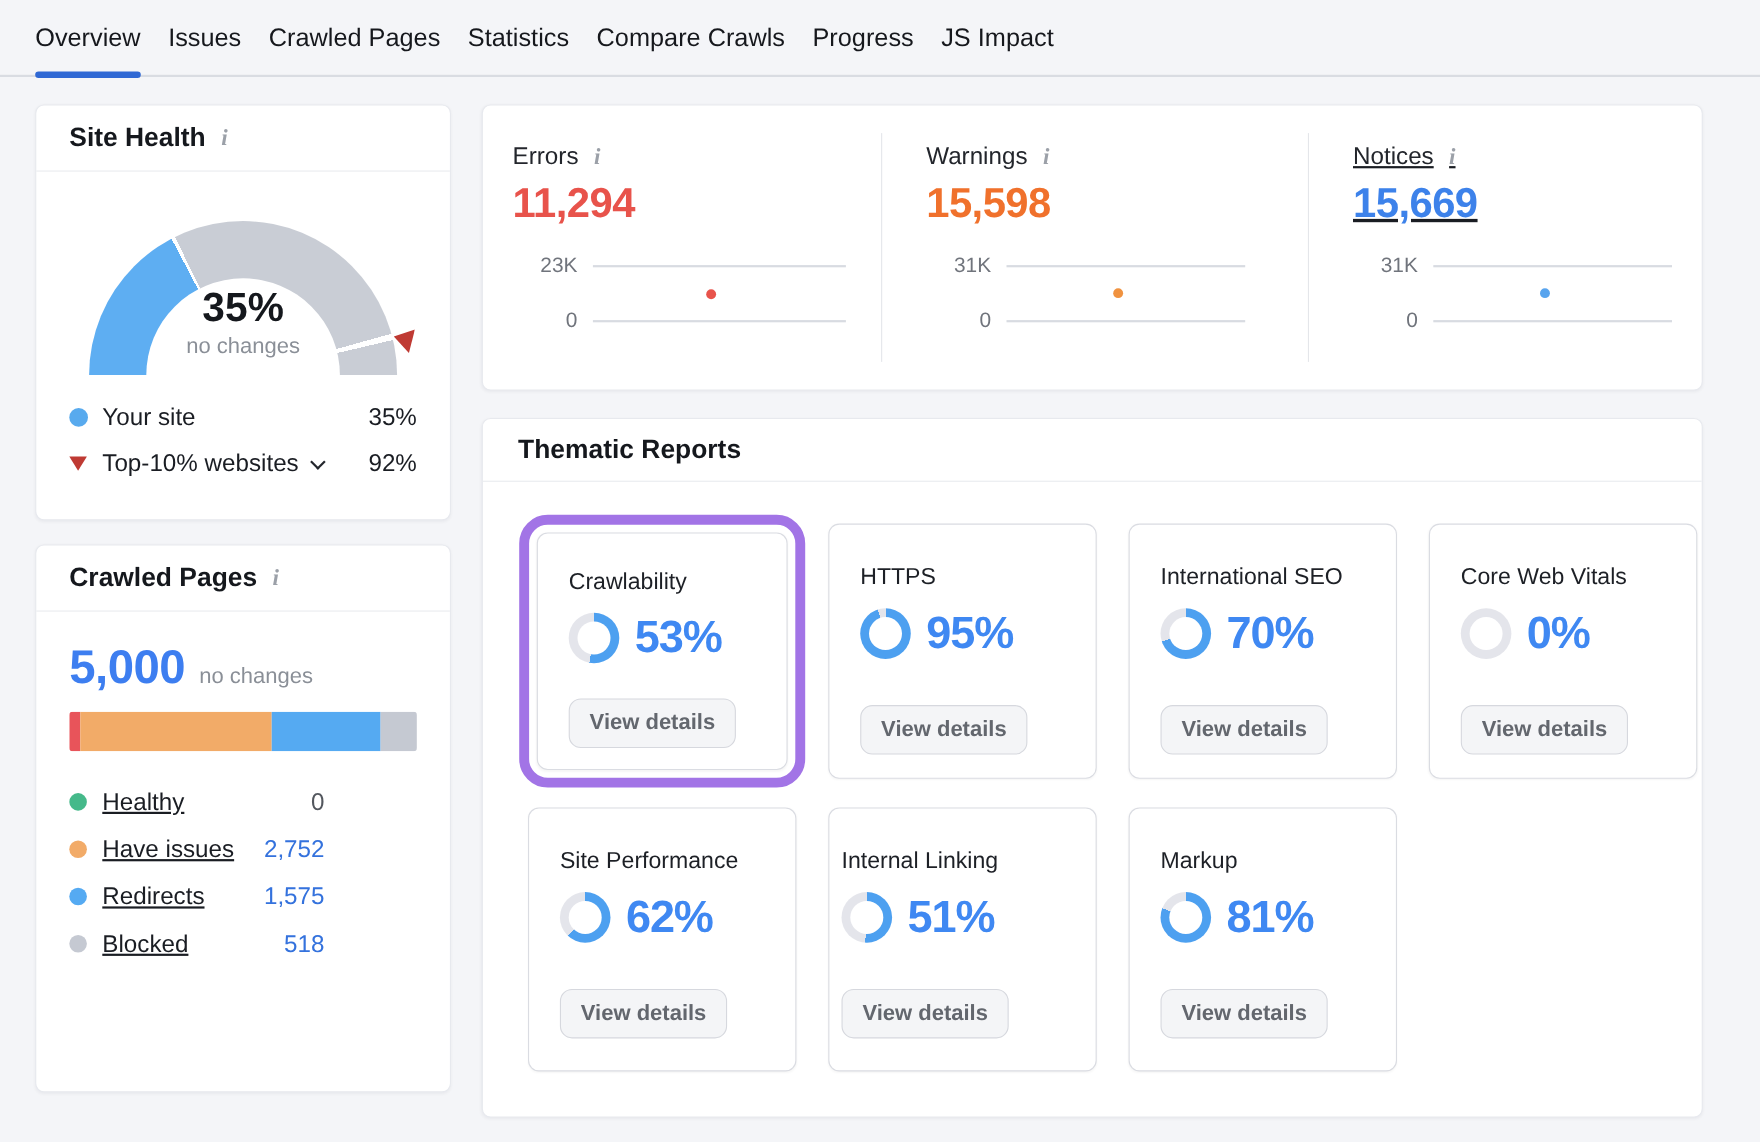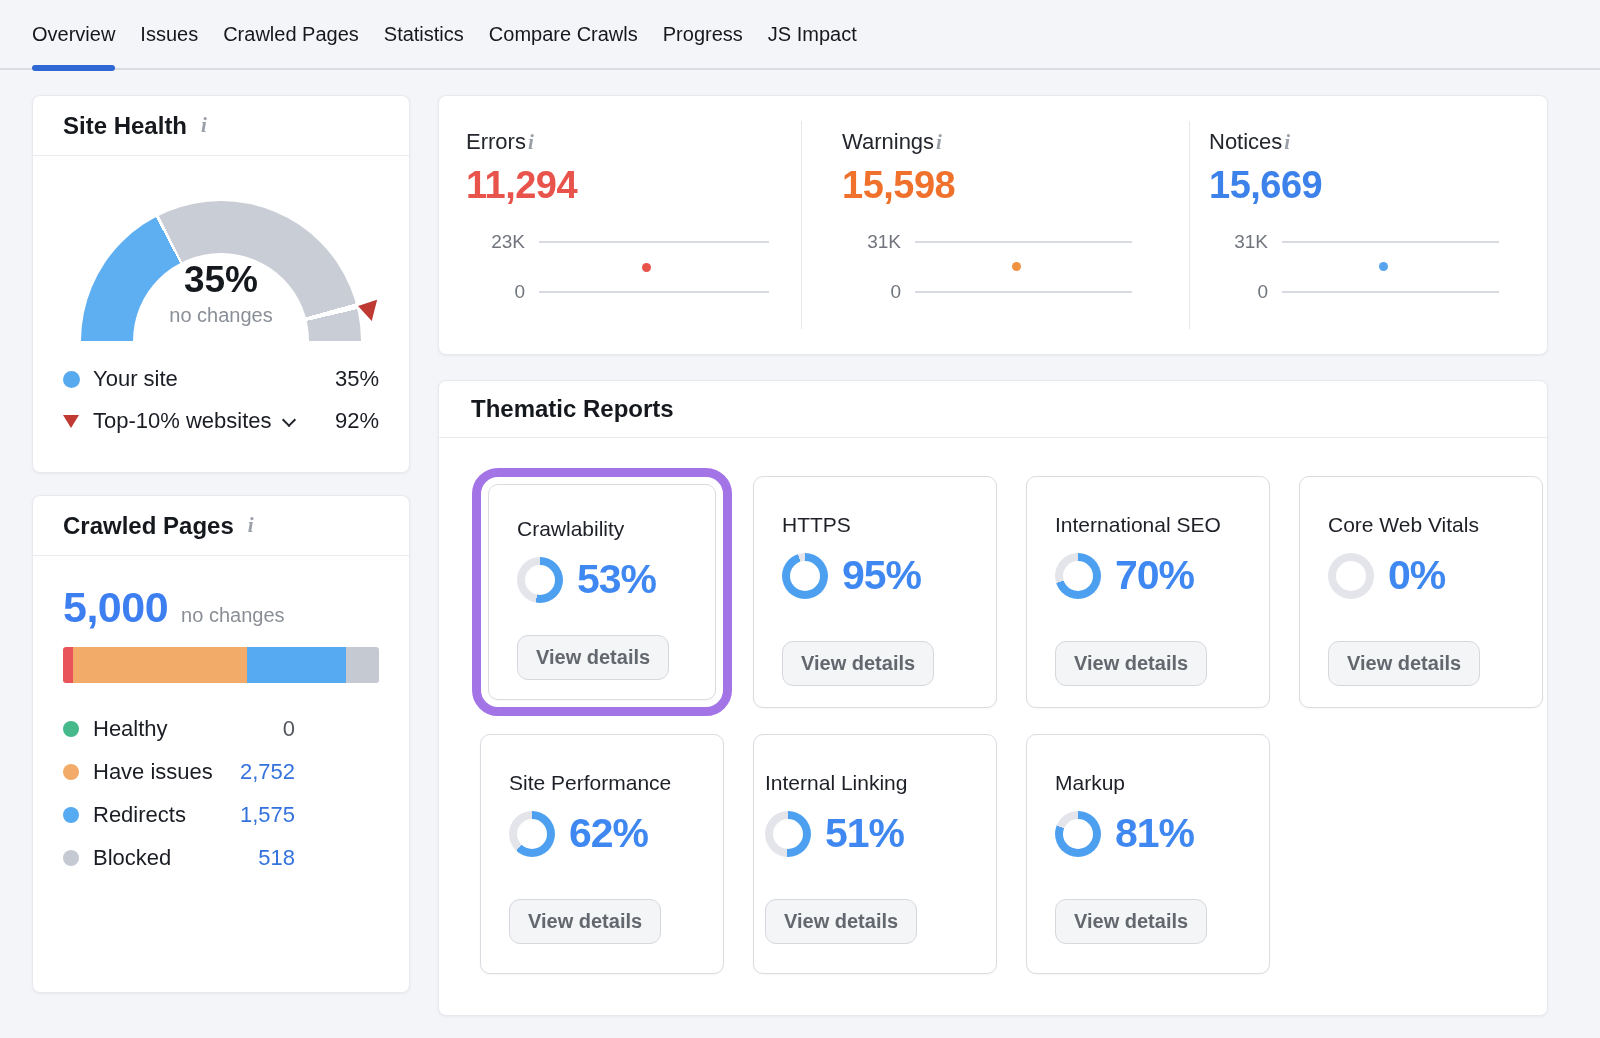--- a/index.html
+++ b/index.html
@@ -13,21 +13,21 @@
     -webkit-font-smoothing:antialiased;
   }
 
   
   .tabbar {
     position:absolute; left:0; top:0; width:1600px; height:70px;
     border-bottom:2px solid #d9dce2;
     display:flex; align-items:center; gap:25px; padding-left:32px;
   }
   .tab {
-    position:relative; font-size:20px; color:#16181d; height:70px;
+    position:relative; font-size:23px; color:#16181d; height:70px;
     display:flex; align-items:center; cursor:pointer; white-space:nowrap;
   }
   .tab.active { font-weight:400; }
   .tab.active .tab-underline {
     position:absolute; left:0; right:0; bottom:-2px; height:6px;
     background:#2f68d4; border-radius:3px;
   }
 
   
   .card {
@@ -83,32 +83,32 @@
   .cp-total-row { display:flex; align-items:baseline; gap:13px; margin:27px 30px 0; }
   .cp-total { font-size:43px; font-weight:700; color:#3d7ef0; letter-spacing:-0.5px; }
   .cp-note { font-size:20px; color:#8a8f97; }
   .stack-bar {
     display:flex; height:36px; margin:15px 30px 0; border-radius:3px; overflow:hidden;
   }
   .stack-bar .seg { height:100%; }
   .cp-legend { margin:24px 30px 0; width:232px; }
   .cp-row { display:flex; align-items:center; height:43px; }
   .cp-dot { width:16px; height:16px; border-radius:50%; margin-right:14px; }
-  .cp-label { font-size:22px; color:#1a1d23; }
+  .cp-label { font-size:22px; color:#1a1d23;text-decoration:underline; }
   .cp-value { font-size:22px; margin-left:auto; }
   .cp-value.link { color:#3472dd; cursor:pointer; }
 
   
   .issues-panel { display:grid; grid-template-columns:362px 388px 1fr; padding:25px 0; }
   .icol { padding-top:8px; }
   .icol + .icol { border-left:1px solid #e4e6ea; }
   .icol:nth-child(1) { padding-left:27px; }
   .icol:nth-child(2) { padding-left:40px; }
-  .icol:nth-child(3) { padding-left:19px; }
-  .icol-head { display:flex; align-items:center; }
+  .icol:nth-child(3) { padding-left:40px;text-decoration:underline; }
+  .icol-head { display:flex; align-items:center; gap:12px; }
   .icol-label { font-size:22px; color:#23262c; }
   .icol-value { margin-top:9px; font-size:38px; font-weight:700; letter-spacing:-0.5px; }
   .mini { position:relative; margin-top:30px; height:62px; }
   .icol:nth-child(1) .mini { width:303px; }
   .icol:nth-child(2) .mini { width:290px; }
   .icol:nth-child(3) .mini { width:290px; }
   .mini-row { position:absolute; left:15px; right:0; display:flex; align-items:center; gap:14px; height:10px; }
   .mini-row.top { top:0; }
   .mini-row.bottom { top:50px; }
   .mini-axis-label { width:44px; text-align:right; font-size:19px; color:#70747c; }

